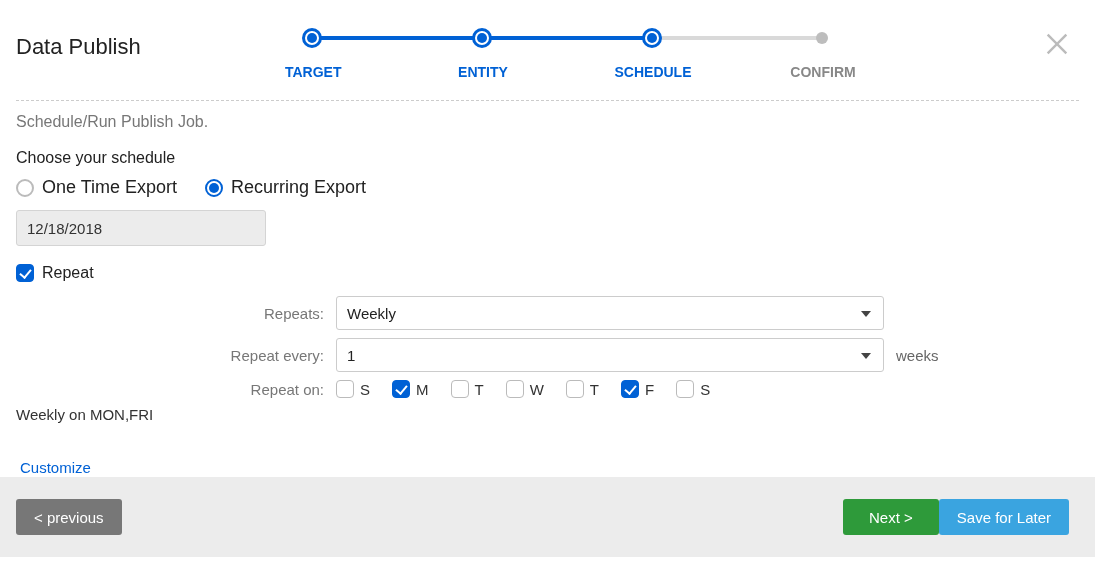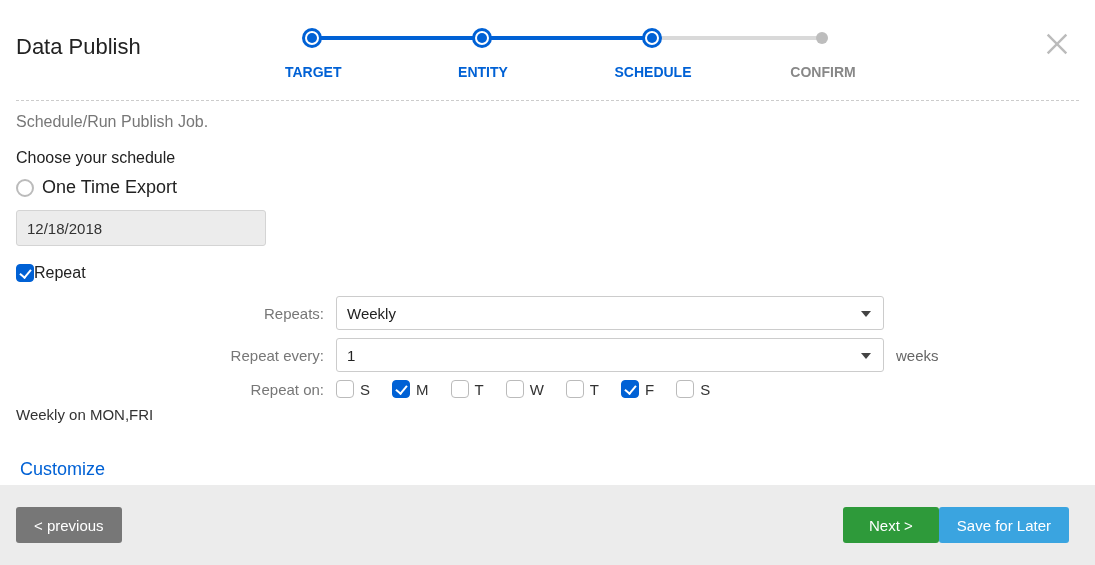--- a/index.html
+++ b/index.html
@@ -36,42 +36,42 @@
   .radio-row { display:flex; align-items:center; gap: 28px; margin-bottom: 12px; font-size: 18px; }
   .radio { display:flex; align-items:center; gap: 8px; cursor: pointer; }
   .radio-circle { width: 18px; height: 18px; border-radius: 50%; border: 2px solid #bbb; display:flex; align-items:center; justify-content:center; }
   .radio.selected .radio-circle { border-color: #0061d5; }
   .radio.selected .radio-circle::after { content:""; width:10px; height:10px; border-radius:50%; background:#0061d5; }
 
   .inputs-row { display:flex; gap: 8px; margin-bottom: 18px; }
   .text-input { width: 250px; height: 36px; background: #ececec; border: 1px solid #d4d4d4; border-radius: 3px; padding: 0 10px; font-size: 15px; color: #333; display:flex; align-items:center; }
   .text-input.time { width: 195px; }
 
-  .repeat-row { display:flex; align-items:center; margin-bottom: 14px; }
+  .repeat-row { display:flex; align-items:center; gap: 8px; margin-bottom: 14px; }
   .cbox { width: 18px; height: 18px; border-radius: 4px; border: 1px solid #bbb; display:flex; align-items:center; justify-content:center; cursor:pointer; background:#fff; }
   .cbox.checked { background: #0061d5; border-color: #0061d5; }
   .cbox.checked::after { content:""; width:5px; height:9px; border: solid #fff; border-width: 0 2px 2px 0; transform: rotate(40deg); margin-top:-2px; }
 
   .form-grid { margin-left: 0; }
   .form-row { display:flex; align-items:center; margin-bottom: 8px; }
   .form-label { width: 320px; text-align: right; padding-right: 12px; color: #777; font-size: 15px; flex-shrink:0; }
   .select { position: relative; width: 548px; height: 34px; border: 1px solid #ccc; border-radius: 3px; display:flex; align-items:center; padding: 0 10px; font-size: 15px; background:#fff; cursor:pointer; }
   .select::after { content:""; position:absolute; right: 12px; top: 14px; border-left:5px solid transparent; border-right:5px solid transparent; border-top:6px solid #444; }
   .suffix { margin-left: 12px; color: #666; font-size: 15px; }
 
   .days-row { display:flex; align-items:center; gap: 22px; }
   .day { display:flex; align-items:center; gap: 6px; font-size: 15px; color:#333; }
   .day .cbox { width:18px; height:18px; }
 
   .summary-val { font-size: 15px; color: #333; }
 
-  .customize { color: #0061d5; font-size: 18px; cursor:pointer; margin: 28px 4px 0 4px; display:inline-block; }
+  .customize { color: #0061d5; font-size: 15px; cursor:pointer; margin: 28px 4px 0 4px; display:inline-block; }
 
   
-  .footer { position: absolute; left:0; right:0; bottom:0; height: 80px; background: #ececec; display:flex; align-items:center; padding: 0 16px; }
+  .footer { position: absolute; left:0; right:0; bottom:8px; height: 80px; background: #ececec; display:flex; align-items:center; padding: 0 16px; }
   .btn { height: 36px; border-radius: 3px; display:inline-flex; align-items:center; padding: 0 18px; font-size: 15px; cursor:pointer; border:none; }
   .btn-prev { background: #777; color: #fff; }
   .spacer { flex: 1; }
   .btn-save { background: #3aa4e0; color: #fff; margin-right: 10px; }
   .btn-next { background: #2e9a3a; color: #fff; padding: 0 26px; }
 </style>
 </head>
 <body>
 
 <div class="header">
@@ -108,20 +108,24 @@
 <hr class="dashed-sep">
 
 <div class="body">
   <div class="subtitle">Schedule/Run Publish Job.</div>
   <div class="choose">Choose your schedule</div>
 
   <div class="radio-row">
     <div class="radio">
       <div class="radio-circle"></div>
       <span>One Time Export</span>
+    </div>
+    <div class="radio selected">
+      <div class="radio-circle"></div>
+      <span>Recurring Export</span>
     </div>
   </div>
 
   <div class="inputs-row">
     <div class="text-input">12/18/2018</div>
   </div>
 
   <div class="repeat-row">
     <div class="cbox checked"></div>
     <span>Repeat</span>

